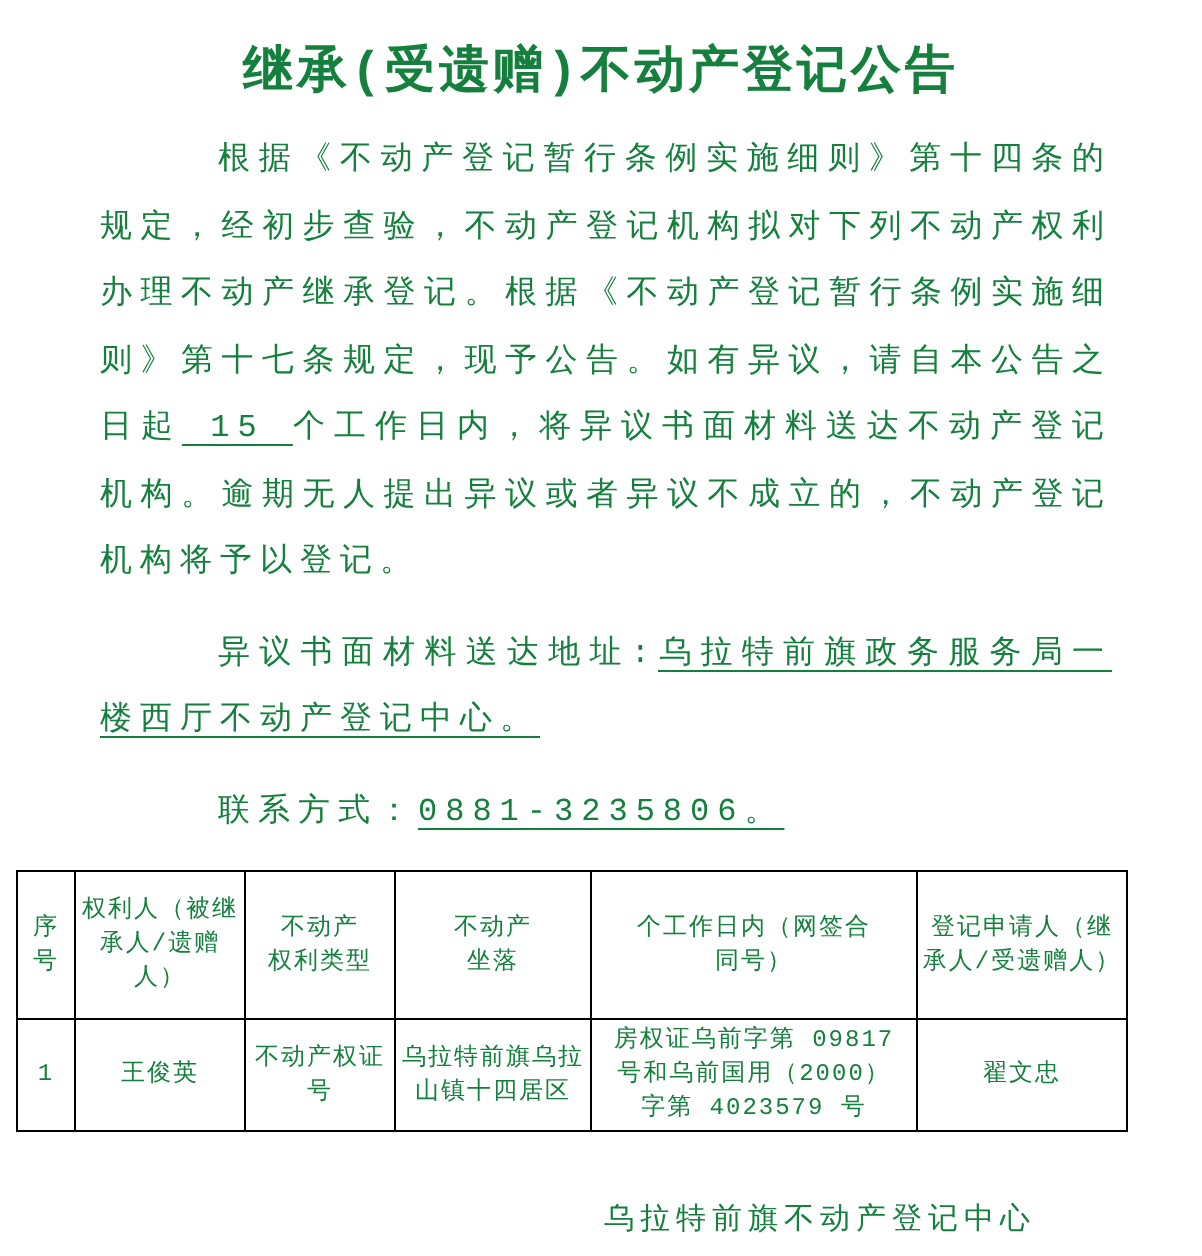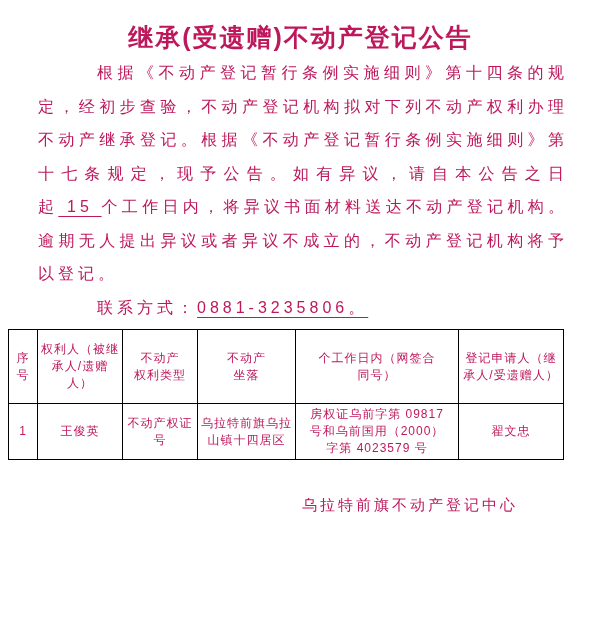--- a/index.html
+++ b/index.html
@@ -2,22 +2,22 @@
 <html><head>
 <meta charset="utf-8">
 <style>
   * { margin: 0; padding: 0; box-sizing: border-box; }
   html, body { background: #ffffff; }
   .page {
     position: relative;
     width: 601px;
     height: 628px;
     background: #ffffff;
-    color: #be185d;
-    font-family: Liberation Sans, sans-serif;
+    color: #15803d;
+    font-family: Liberation Mono, monospace;
     overflow: hidden;
   }
   .doc-title {
     margin-top: 22px;
     text-align: center;
     font-size: 25px;
     line-height: 30px;
     font-weight: bold;
     letter-spacing: 2px;
   }
@@ -31,21 +31,21 @@
   .body-text {
     margin-top: 4px;
     margin-left: 38px;
     width: 530px;
     font-size: 16px;
     line-height: 33.5px;
     letter-spacing: 4px;
     text-align: justify;
     text-justify: inter-ideograph;
   }
-  .body-text p { margin: 0; }
+  .body-text p { margin: 12px; }
   .body-text p.indent { text-indent: 59px; }
   .uline {
     text-decoration: underline;
     text-underline-offset: 4px;
     text-decoration-thickness: 1px;
   }
   table.notice-table {
     margin-top: 5px;
     margin-left: 8px;
     width: 555px;
@@ -82,20 +82,21 @@
 </head>
 <body>
 
 <div class="page">
 
   <div class="doc-title">继承(受遗赠)不动产登记公告</div>
 
 
   <div class="body-text">
     <p class="indent"><span>根据《不动产登记暂行条例实施细则》第十四条的规定，经初步查验，不动产登记机构拟对下列不动产权利办理不动产继承登记。根据《不动产登记暂行条例实施细则》第十七条规定，现予公告。如有异议，请自本公告之日起</span><span class="uline">&nbsp;15&nbsp;</span><span>个工作日内，将异议书面材料送达不动产登记机构。逾期无人提出异议或者异议不成立的，不动产登记机构将予以登记。</span></p>
+    <p class="indent"><span>异议书面材料送达地址:</span><span class="uline">乌拉特前旗政务服务局一楼西厅不动产登记中心。</span></p>
     <p class="indent"><span>联系方式：</span><span class="uline">0881-3235806。</span></p>
   </div>
 
   <table class="notice-table">
     <colgroup>
       <col class="c1">
         <col class="c2">
         <col class="c3">
         <col class="c4">
         <col class="c5">

